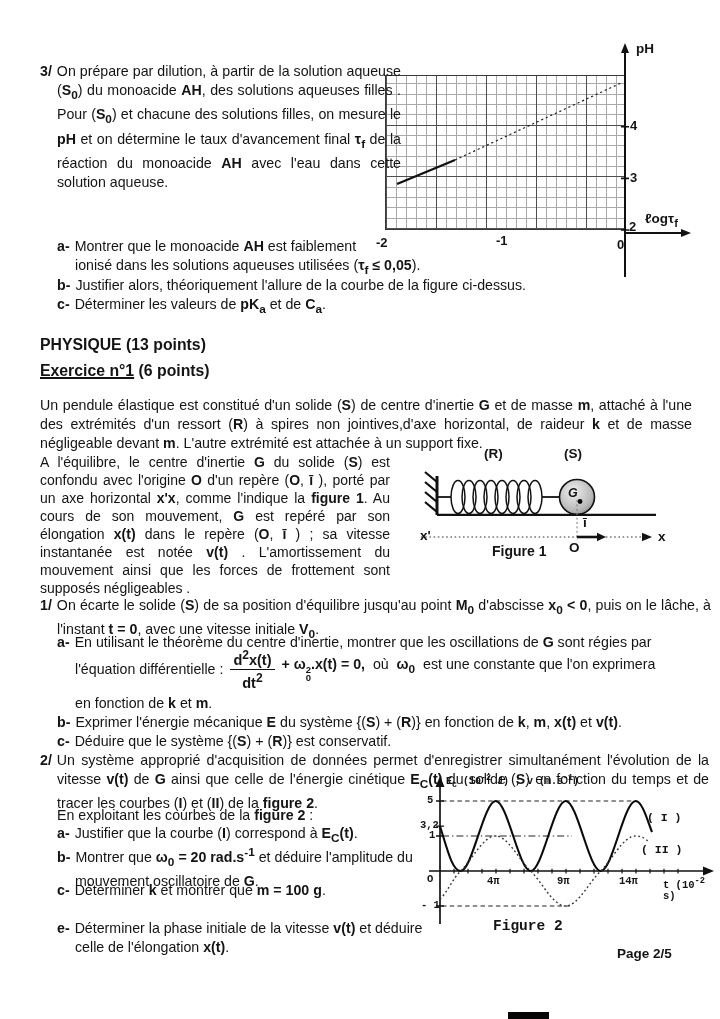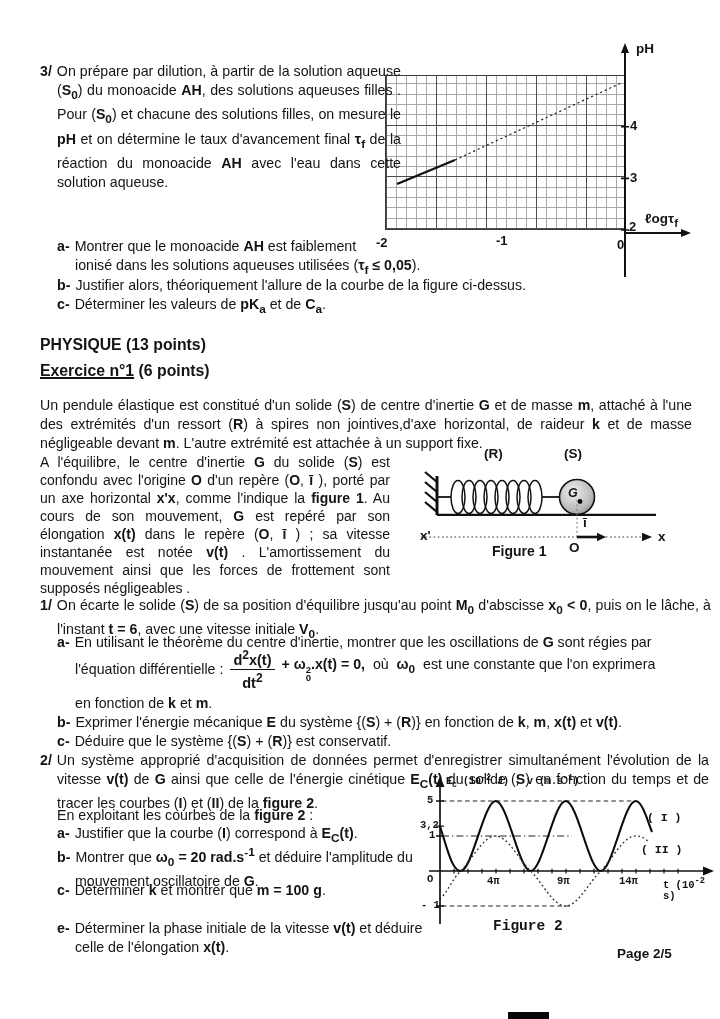--- a/index.html
+++ b/index.html
@@ -137,21 +137,21 @@
     <div class="cap" style="left:146px;top:-2px;">(S)</div>
     <div class="cap" style="left:150px;top:38px;font-style:italic;font-size:12.5px;">G</div>
     <div class="cap" style="left:2px;top:80px;">x'</div>
     <div class="cap" style="left:240px;top:81px;">x</div>
     <div class="cap" style="left:165px;top:67px;">ī</div>
     <div class="cap" style="left:151px;top:92px;">O</div>
     <div class="cap" style="left:74px;top:95px;font-size:14px;">Figure 1</div>
   </div>
 
   <div class="abs txt hang17" style="left:40px;top:596px;width:654px;line-height:19px;">
-    <span class="mk">1/</span><span>On  écarte  le  solide  (<b>S</b>)  de  sa position d'équilibre jusqu'au point <b>M<sub>0</sub></b> d'abscisse <b>x<sub>0</sub> &lt; 0</b>, puis on le lâche, à l'instant <b>t = 6</b>, avec une vitesse initiale <b>V<sub>0</sub></b>.</span>
+    <span class="mk">1/</span><span>On  écarte  le  solide  (<b>S</b>)  de  sa position d'équilibre jusqu'au point <b>M<sub>0</sub></b> d'abscisse <b>x<sub>0</sub> &lt; 0</b>, puis on le lâche, à l'instant <b>t = 0</b>, avec une vitesse initiale <b>V<sub>0</sub></b>.</span>
   </div>
   <div class="abs txt hang18" style="left:57px;top:633px;width:637px;text-align:left;">
     <span class="mk">a-</span><span>En utilisant le théorème du centre d'inertie, montrer  que les oscillations de <b>G</b> sont régies  par</span>
   </div>
 
   <div class="abs eqrow" style="left:75px;top:648px;height:42px;">
     <span>l'équation  différentielle :</span>
     <span class="frac">
       <span class="num">d<sup>2</sup>x(t)</span>
       <span class="den">dt<sup>2</sup></span>

